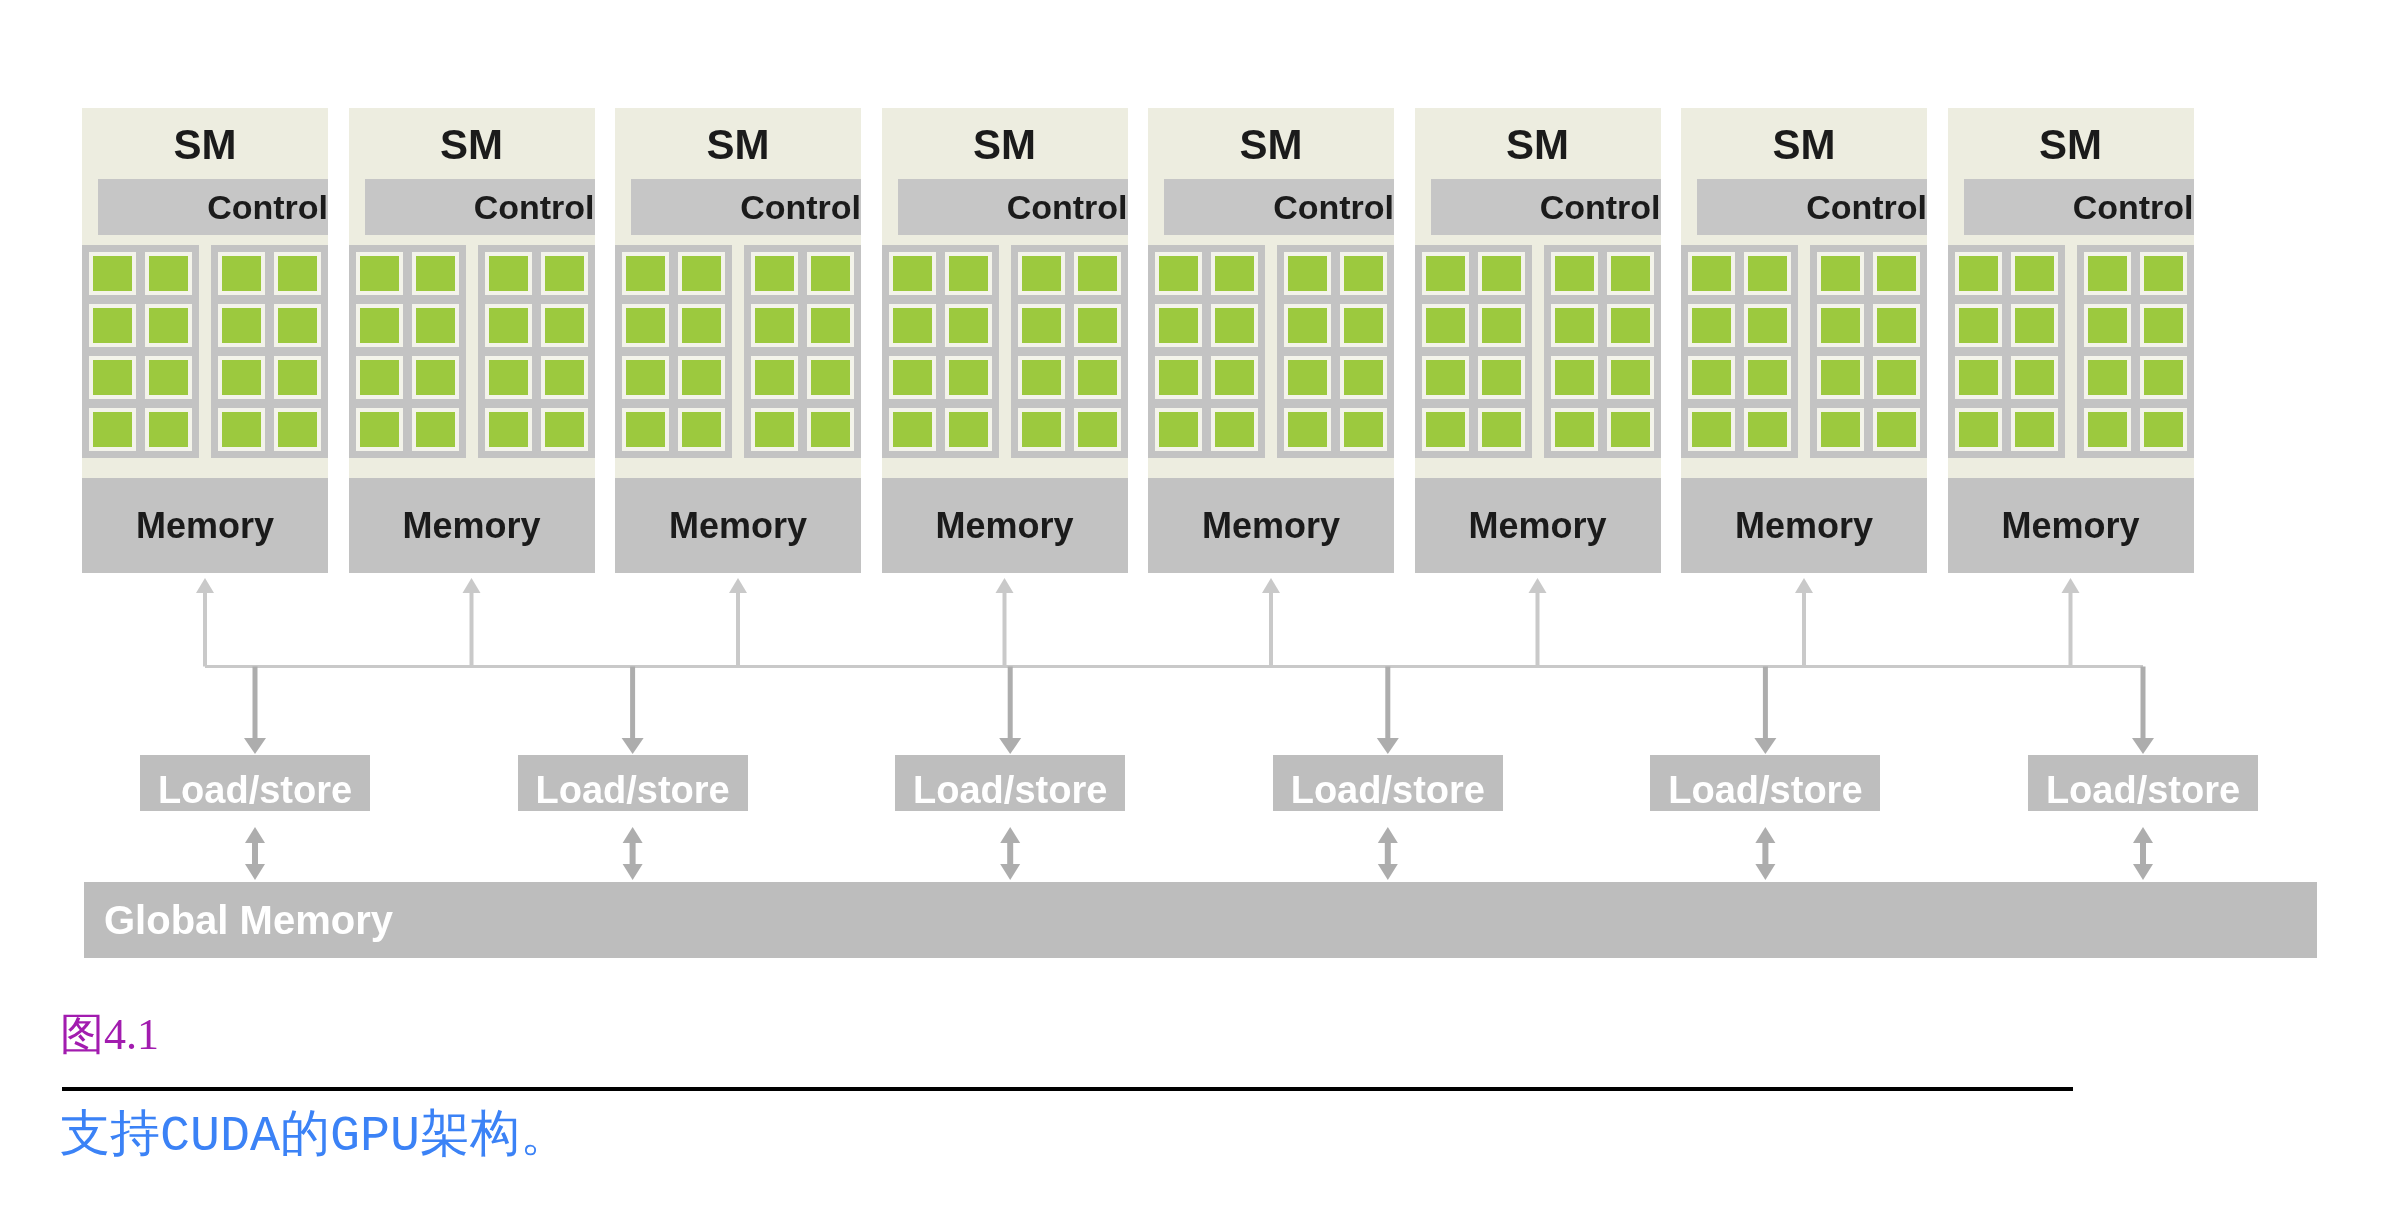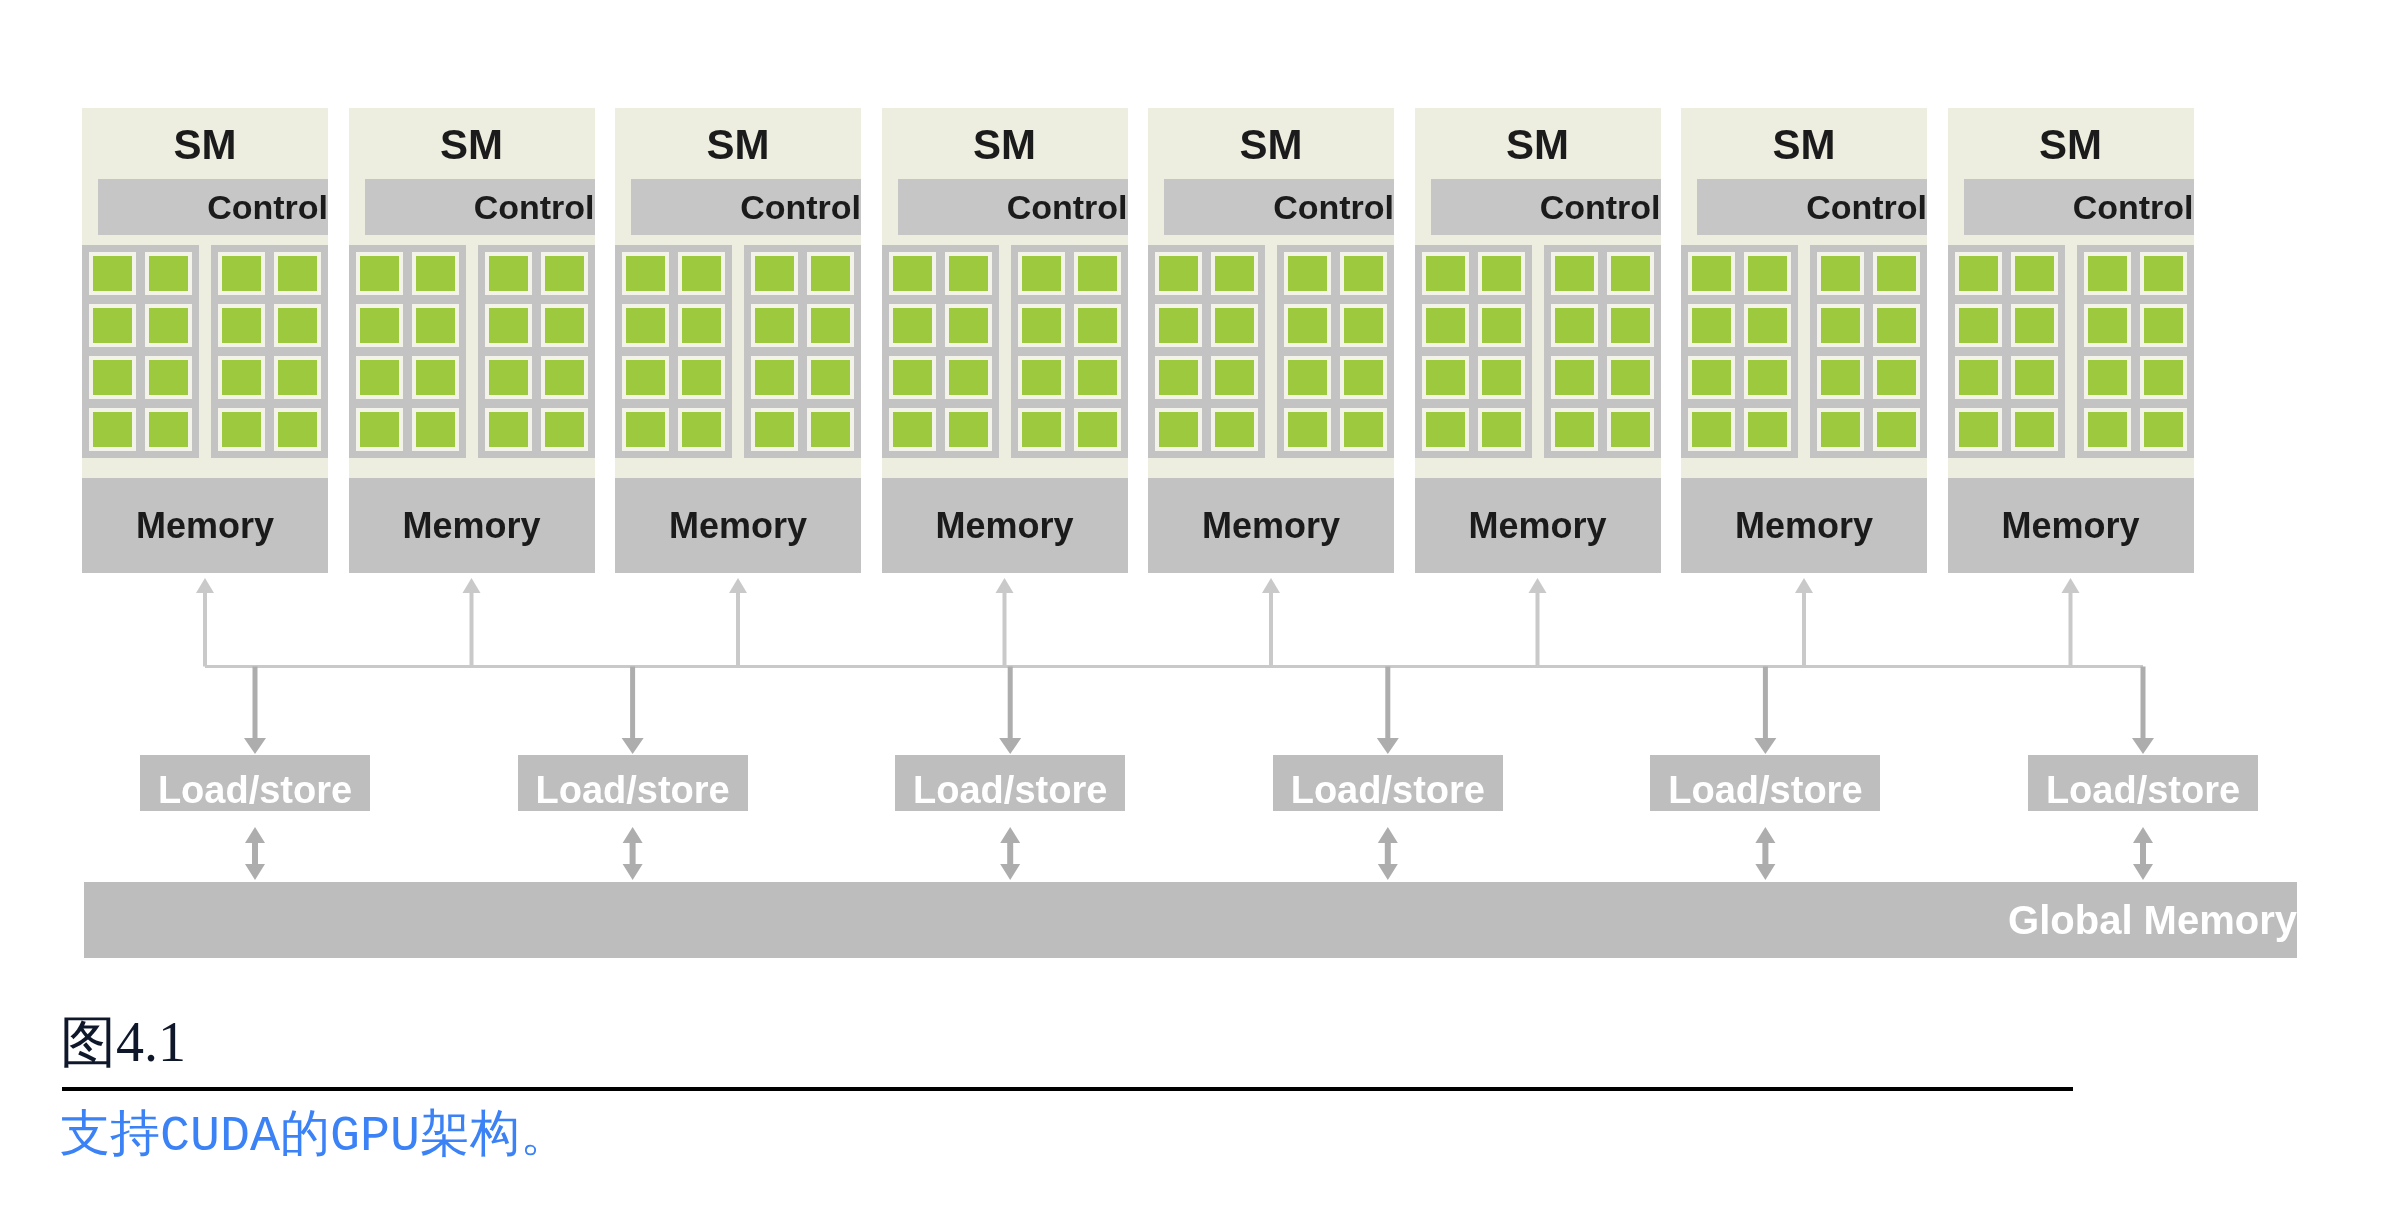--- a/index.html
+++ b/index.html
@@ -68,29 +68,30 @@
     background:var(--ls-gray);
     text-align:center;
     font-size:38px;font-weight:bold;
     color:var(--label-white);
   }
   
   .global-memory{
     position:absolute;
     left:84px;top:882px;width:2213px;height:76px;line-height:76px;
     background:var(--gm-gray);
-    text-align:right;
+    text-align:left;
     font-size:40px;font-weight:bold;
     color:var(--label-white);
+    padding-left:20px;
   }
   
   .caption-number{
     position:absolute;left:60px;top:1005px;
     font-family:"Liberation Serif", serif;
-    font-size:56px;color:#0f172a;
+    font-size:44px;color:#a21caf;
   }
   .caption-rule{
     position:absolute;left:62px;top:1087px;
     width:2011px;height:4px;background:#000;
   }
   .caption-text{
     position:absolute;left:60px;top:1100px;
     font-family:Liberation Mono, monospace;
     font-size:50px;color:#3b82f6;
   }

